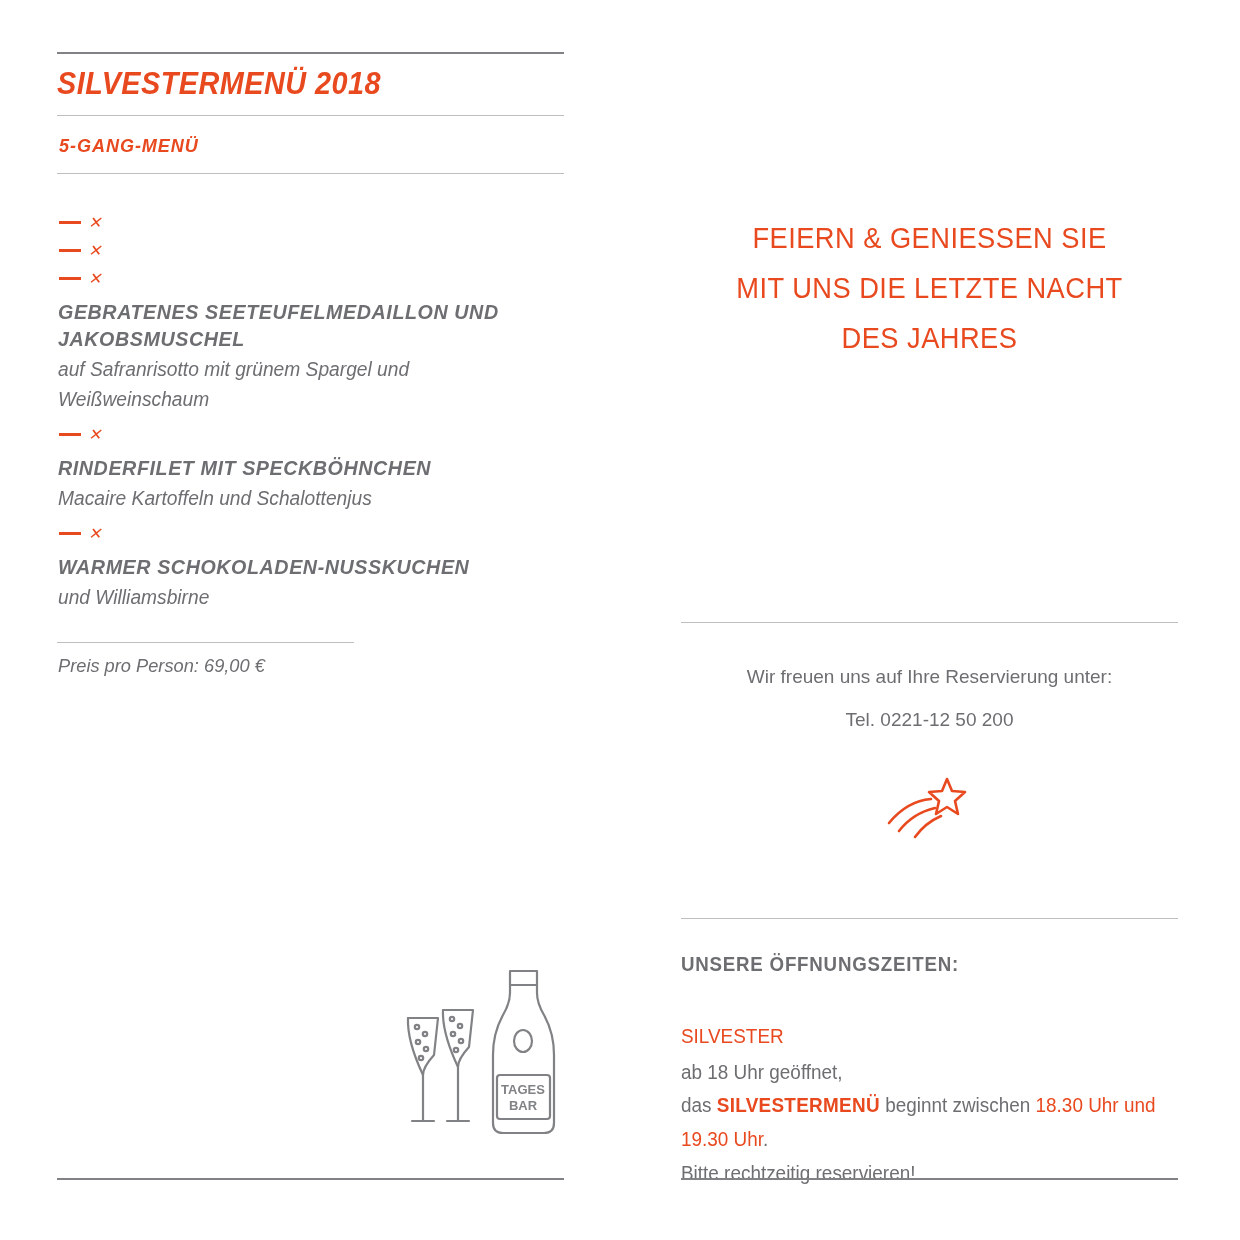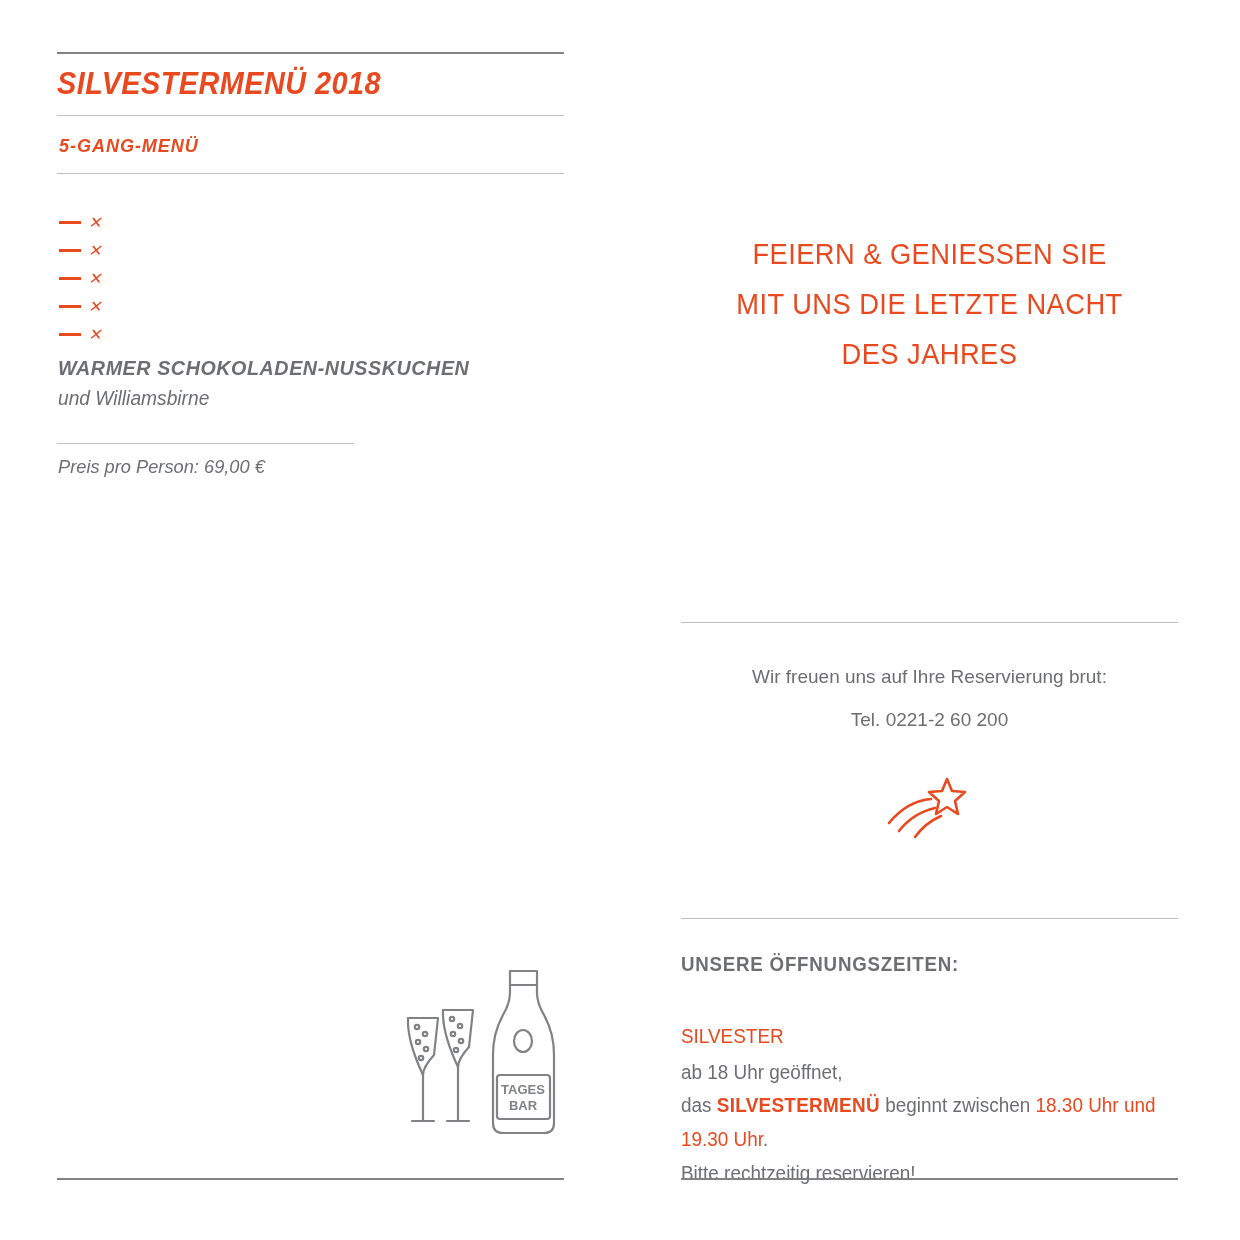--- a/index.html
+++ b/index.html
@@ -131,21 +131,21 @@
     left: 398px;
     top: 963px;
     width: 175px;
     height: 185px;
   }
 
   
   .right-col {
     position: absolute;
     left: 681px;
-    top: 230px;
+    top: 214px;
     width: 497px;
   }
   .headline {
     font-family: "Liberation Sans Narrow", "Liberation Sans", sans-serif;
     font-size: 29px;
     letter-spacing: 0.5px;
     color: #e8491f;
     text-align: center;
     line-height: 1.72;
     transform: scaleX(0.94);
@@ -227,22 +227,30 @@
     <div class="rule-thin"></div>
 
     <div style="height:28px"></div>
 
     <span class="sep"><span class="dash"></span><span class="x">✕</span></span>
 
     <span class="sep"><span class="dash"></span><span class="x">✕</span></span>
 
     <span class="sep"><span class="dash"></span><span class="x">✕</span></span>
 
-    <span class="sep"><span class="dash"></span><span class="x">✕</span></span>
-
+    <div class="course">
+      <div class="course-name">GEBRATENES SEETEUFELMEDAILLON UND JAKOBSMUSCHEL</div>
+      <div class="course-desc">auf Safranrisotto mit grünem Spargel und Weißweinschaum</div>
+    </div>
+    <span class="sep"><span class="dash"></span><span class="x">✕</span></span>
+
+    <div class="course">
+      <div class="course-name">RINDERFILET MIT SPECKBÖHNCHEN</div>
+      <div class="course-desc">Macaire Kartoffeln und Schalottenjus</div>
+    </div>
     <span class="sep"><span class="dash"></span><span class="x">✕</span></span>
 
     <div class="course">
       <div class="course-name">WARMER SCHOKOLADEN-NUSSKUCHEN</div>
       <div class="course-desc">und Williamsbirne</div>
     </div>
 
     <div class="price-rule"></div>
     <div class="price">Preis pro Person: 69,00 €</div>
   </div>
@@ -289,22 +297,22 @@
     <div class="headline">
       <div>FEIERN &amp; GENIESSEN SIE</div>
       <div>MIT UNS DIE LETZTE  NACHT</div>
       <div>DES JAHRES</div>
     </div>
   </div>
 
   <div class="right-rule" style="top:622px;"></div>
 
   <div class="reserve">
-    <div>Wir freuen uns auf Ihre Reservierung brut:</div>
-    <div>Tel. 0221-2 60 200</div>
+    <div>Wir freuen uns auf Ihre Reservierung unter:</div>
+    <div>Tel. 0221-12 50 200</div>
   </div>
 
   <div class="star-art">
     <svg viewBox="0 0 95 70" width="95" height="70" fill="none" stroke="#e8491f" stroke-width="2.6" stroke-linecap="round" stroke-linejoin="round">
       <path d="M62 4 L67 16 L80 17 L70 26 L73 39 L62 32 L51 39 L54 26 L44 17 L57 16 Z"></path>
       <path d="M46 24 Q22 26 4 48"></path>
       <path d="M50 33 Q28 38 14 56"></path>
       <path d="M56 41 Q40 48 30 62"></path>
     </svg>
   </div>

